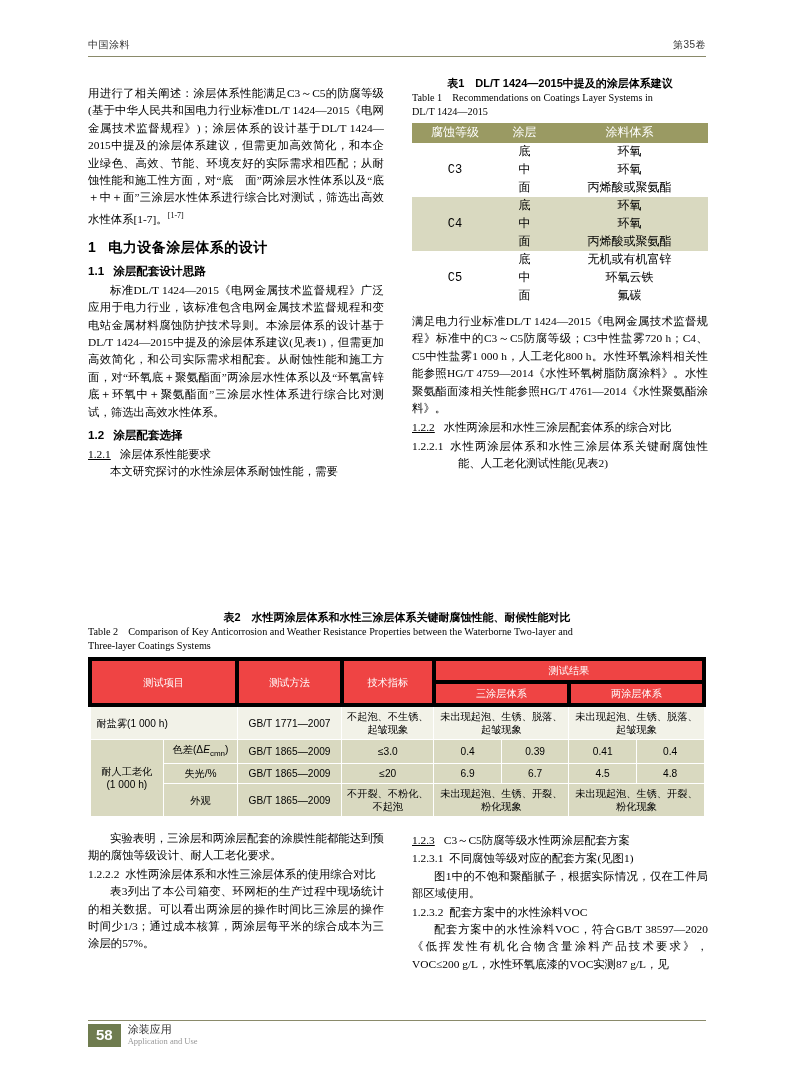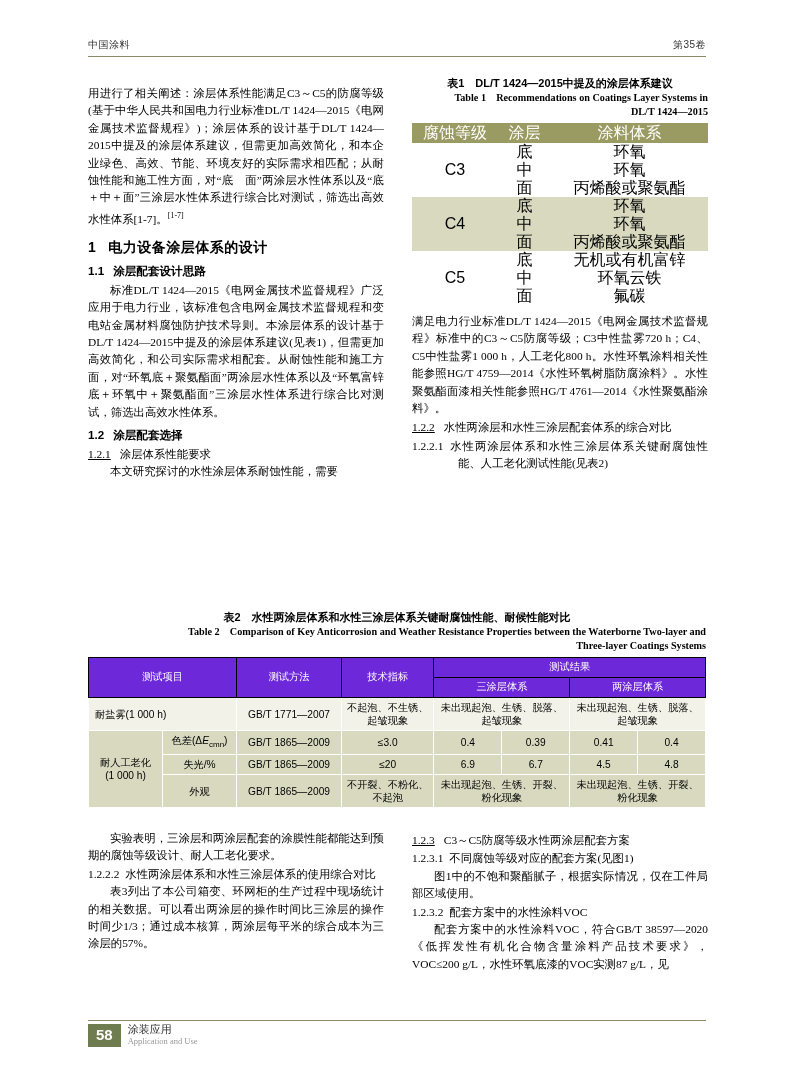--- a/index.html
+++ b/index.html
@@ -96,32 +96,32 @@
     margin-bottom: 6px;
   }
   .tbl-cap {
     text-align: center;
     font-size: 11px;
     font-family: "Liberation Sans", sans-serif;
     font-weight: bold;
     line-height: 15px;
   }
   .tbl-cap-en {
-    text-align: right;
+    text-align: left;
     font-size: 10.2px;
     font-family: "Liberation Serif", serif;
-    font-weight: bold;
+    font-weight: normal;
     line-height: 14px;
     margin-bottom: 4px;
   }
   table {
     border-collapse: collapse;
     width: 100%;
-    font-size: 16px;
-    font-family: Liberation Sans, sans-serif;
+    font-size: 12px;
+    font-family: Liberation Mono, monospace;
   }
   .t1 td, .t1 th {
     border: 0;
     text-align: center;
     padding: 2px 2px;
     line-height: 14px;
   }
   .t1 thead th {
     background: #9a9a63;
     color: #fff;
@@ -143,25 +143,24 @@
     font-size: 10.2px;
     font-family: "Liberation Sans", sans-serif;
   }
   .t2 td, .t2 th {
     text-align: center;
     padding: 3px 3px;
     line-height: 13px;
     vertical-align: middle;
   }
   .t2 thead th {
-    background: #6d28d9;
+    background: #ef4444;
     color: #ffffff;
     font-weight: normal;
-    border: 1px solid #000000;
-    font-family: Liberation Mono, monospace;
+    border: 4px solid #000000;
   }
   .t2 tbody td {
     border: 1px solid #ffffff;
   }
   .t2 .zebra td {
     background: #d9d9c0;
   }
   .t2 .white td {
     background: #f2f2e8;
   }

